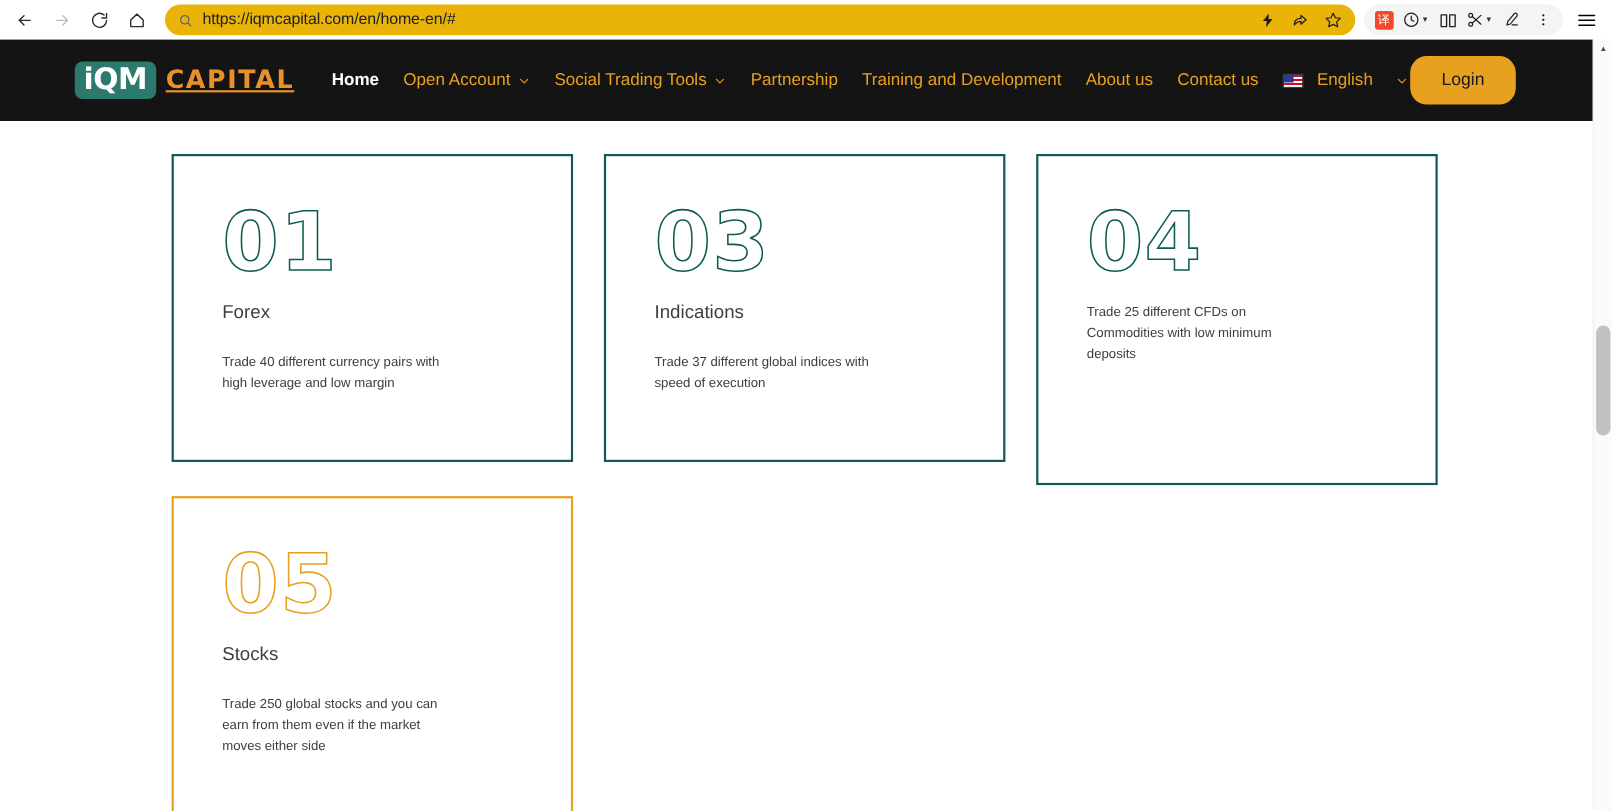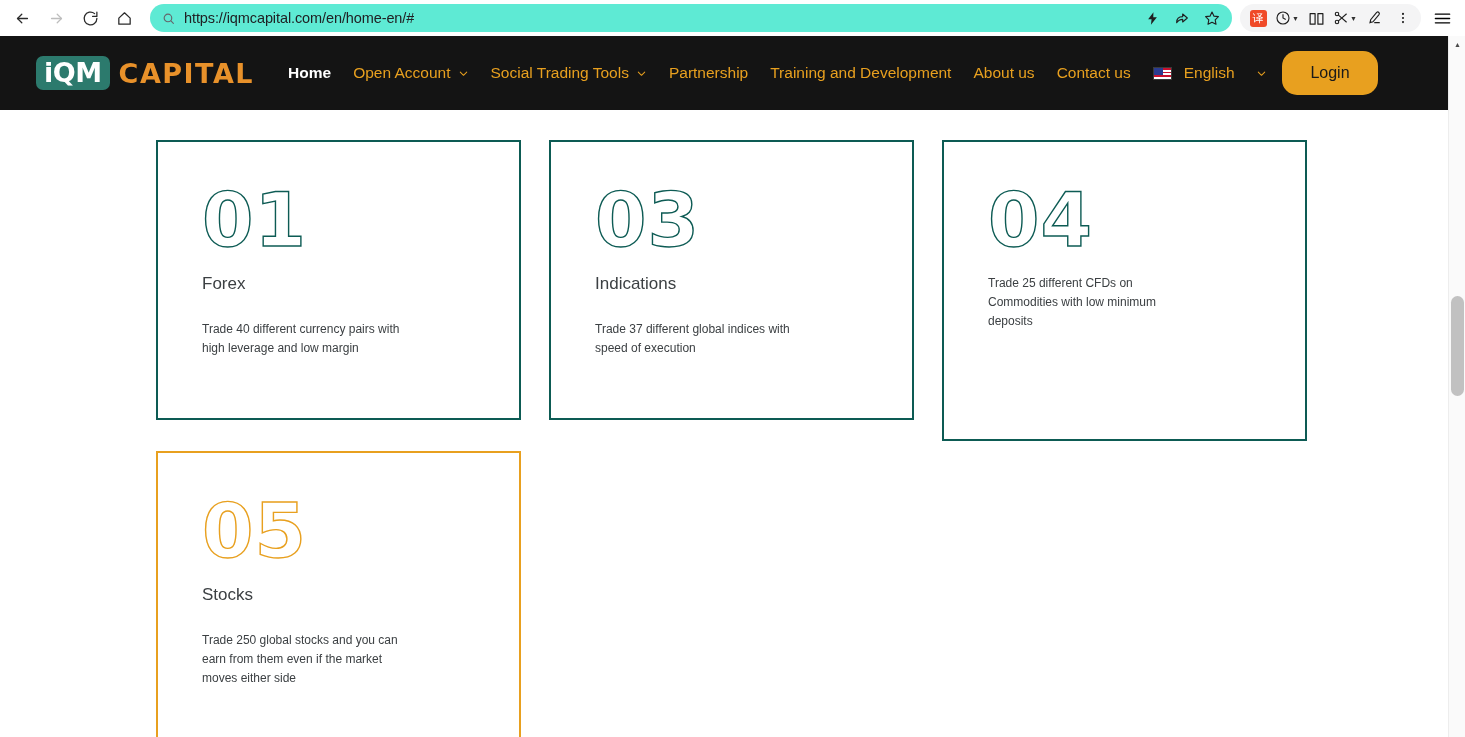--- a/index.html
+++ b/index.html
@@ -22,21 +22,21 @@
     width: 32px; height: 30px;
     display: flex; align-items: center; justify-content: center;
     border-radius: 6px; color: #2b2b2b;
   }
   .nav-btn.disabled { color: #bdbdbd; }
 
   .url-wrap {
     flex: 1;
     margin: 0 8px 0 10px;
     height: 28px;
-    background: #5eead4;
+    background: #eab308;
     border-radius: 14px;
     display: flex; align-items: center;
     padding: 0 12px;
     position: relative;
   }
   .url-search-icon { color: #65656b; display: flex; align-items: center; margin-right: 9px; }
   .url-text {
     font-size: 14.5px; color: #202124;
     letter-spacing: -0.1px;
     white-space: nowrap; overflow: hidden;
@@ -71,36 +71,36 @@
 
   
   .site-header {
     position: absolute; top: 36px; left: 0;
     width: 1448px; height: 74px;
     background: #141414;
     display: flex; align-items: center;
   }
   .logo {
     display: flex; align-items: center;
-    margin-left: 36px; user-select: none;
+    margin-left: 68px; user-select: none;
   }
   .logo-mark {
     background: #2c7a6d; border-radius: 7px;
     padding: 3px 8px 4px 8px;
     display: flex; align-items: baseline;
   }
   .logo-mark-text {
     color: #ffffff; font-size: 27px; font-weight: 700;
     letter-spacing: -0.5px; font-family: "DejaVu Sans", sans-serif;
     line-height: 1;
   }
   .logo-word {
-    color: #e8912a; font-size: 27px; font-weight: 700;
+    color: #e8912a; font-size: 23px; font-weight: 700;
     letter-spacing: 1.5px; margin-left: 9px;
-    font-family: "DejaVu Sans", sans-serif; line-height: 1;
+    font-family: "DejaVu Sans", sans-serif; line-height: 1; text-decoration: underline;
   }
 
   .main-nav {
     display: flex; align-items: center;
     margin-left: 25px; gap: 4px;
   }
   .nav-item {
     color: #e8a01f; font-size: 15.5px;
     padding: 0 9px; white-space: nowrap;
     display: flex; align-items: center; gap: 7px;

